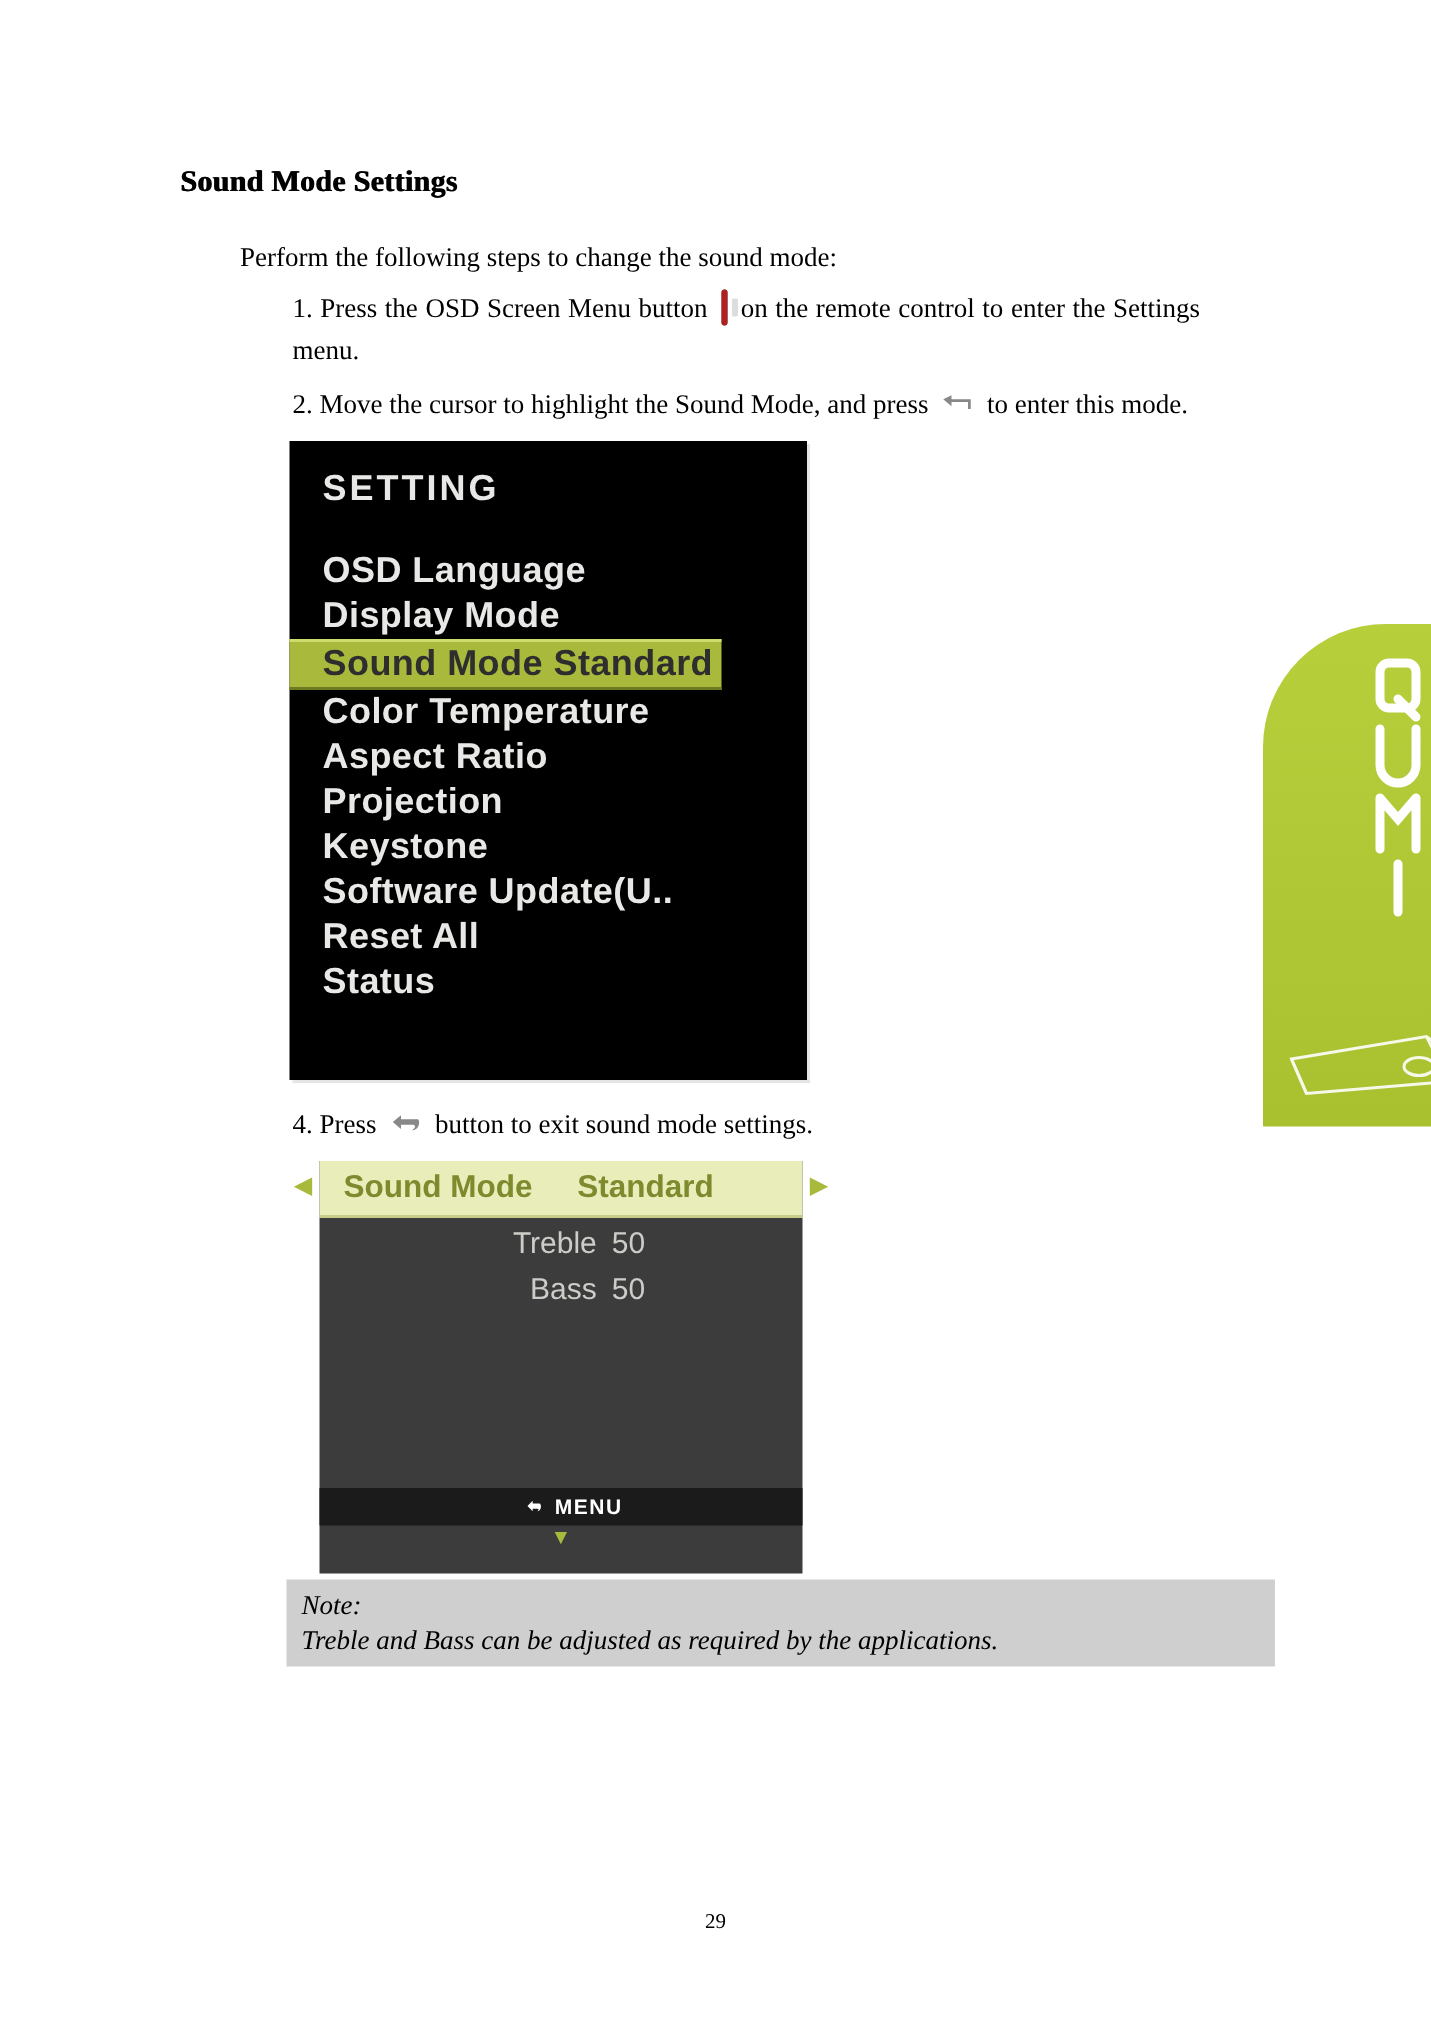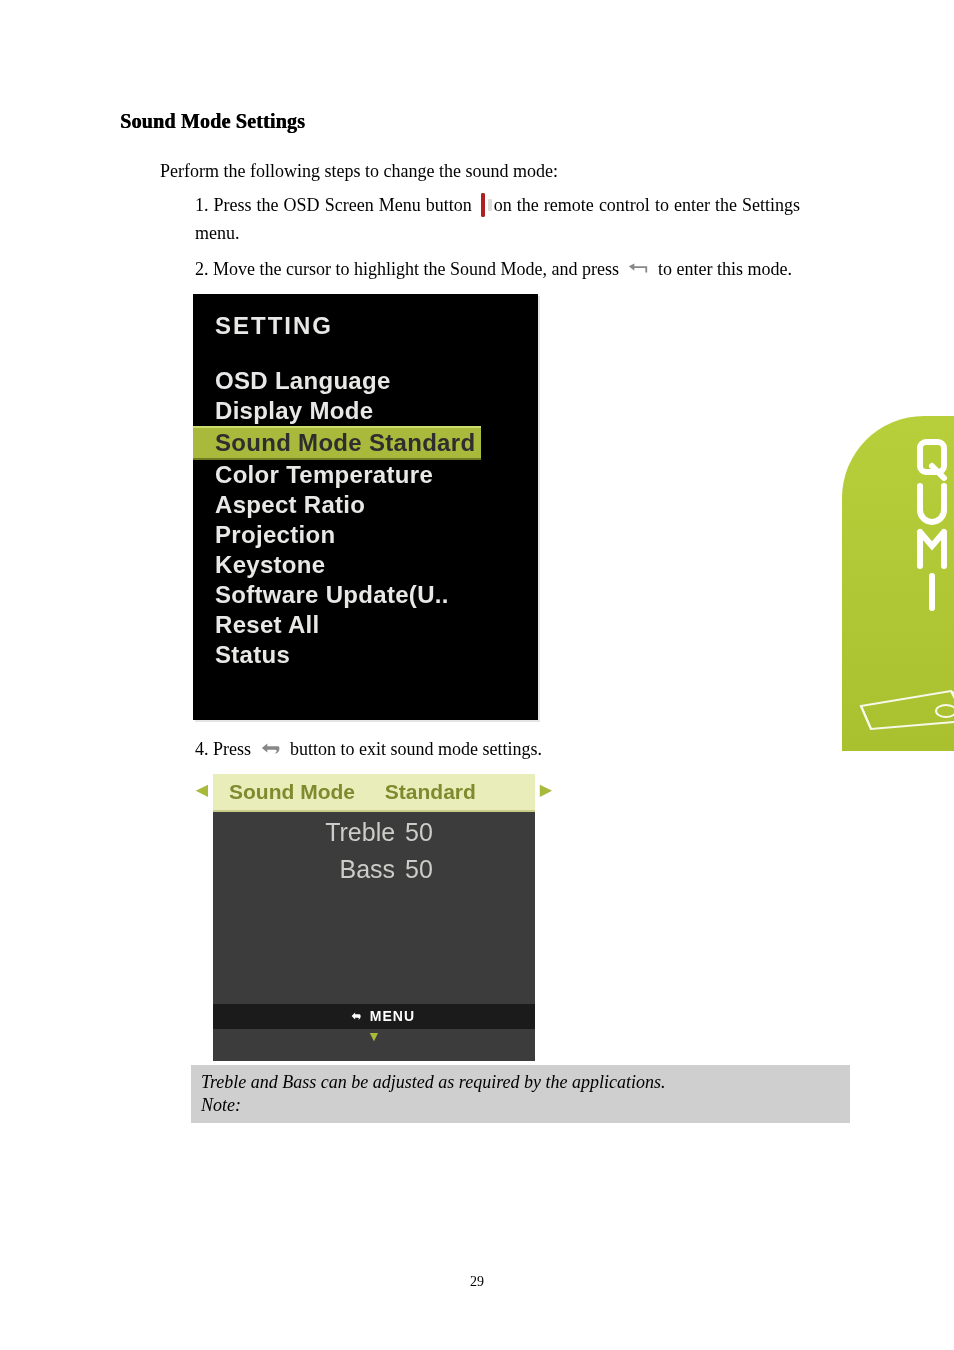--- a/index.html
+++ b/index.html
@@ -139,21 +139,21 @@
   .submenu-top {
     background: #e9edb9;
     color: #7e8a2e;
     font-size: 21px;
     font-weight: bold;
     padding: 6px 0 6px 16px;
     border-bottom: 2px solid #c8cc88;
   }
   .submenu-top .label { display:inline-block; width: 150px; }
   .submenu-row {
-    font-size: 25px;
+    font-size: 20px;
     padding: 6px 0 2px 0;
     text-align: center;
     color: #ccccc8;
   }
   .submenu-row .label { display:inline-block; width: 80px; text-align:right; margin-right:10px;}
   .submenu-spacer { height: 118px; }
   .submenu-footer {
     background: #1b1b1b;
     text-align: center;
     color: #fff;
@@ -274,22 +274,22 @@
                 </svg>
             </span>
             <span>MENU</span>
           </div>
           <div class="submenu-below-arrow">▼</div>
         </div>
         <div class="side-arrow">▶</div>
       </div>
 
       <div class="note-box">
+        <div>Note:</div>
         <div>Treble and Bass can be adjusted as required by the applications.</div>
-        <div>Note:</div>
       </div>
 
     </div>
   </div>
 
   <div class="brand-tab">
     <div class="brand-text">
       <svg width="112" height="180" viewBox="0 0 112 180">
         <g fill="none" stroke="#ffffff" stroke-width="6" stroke-linecap="round">
 

